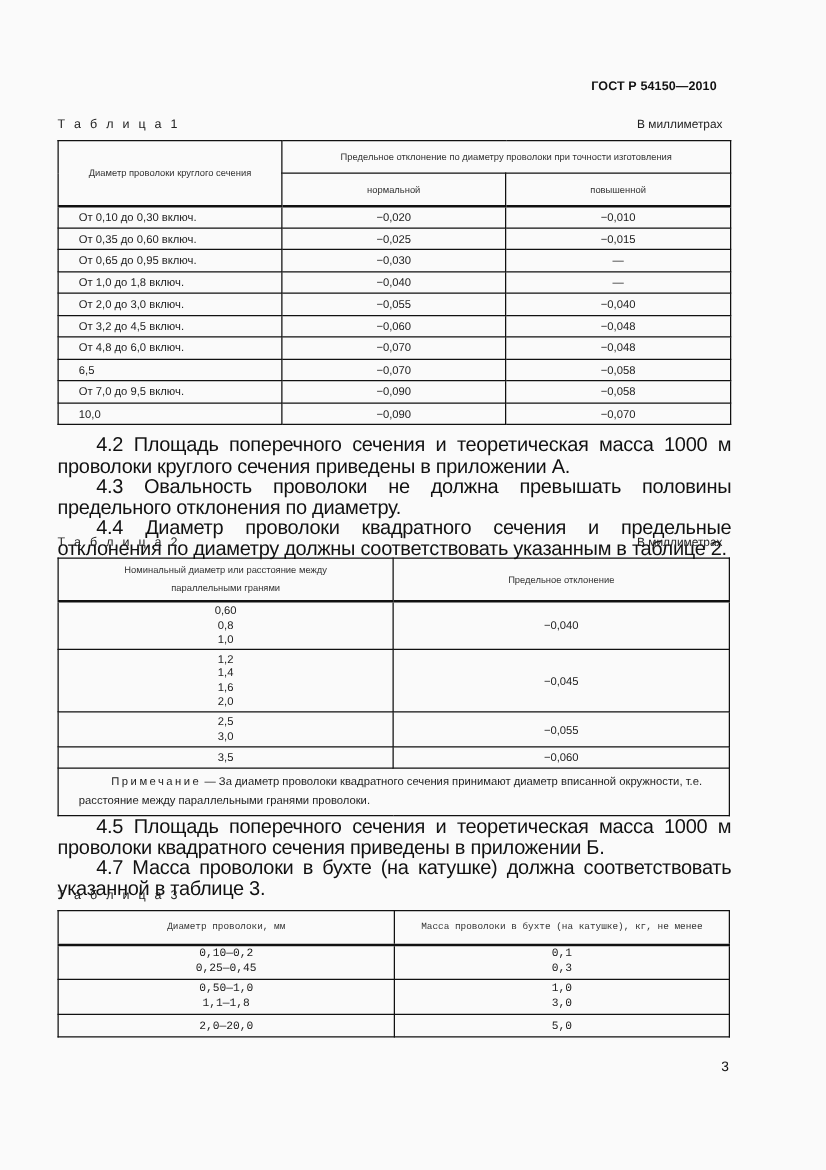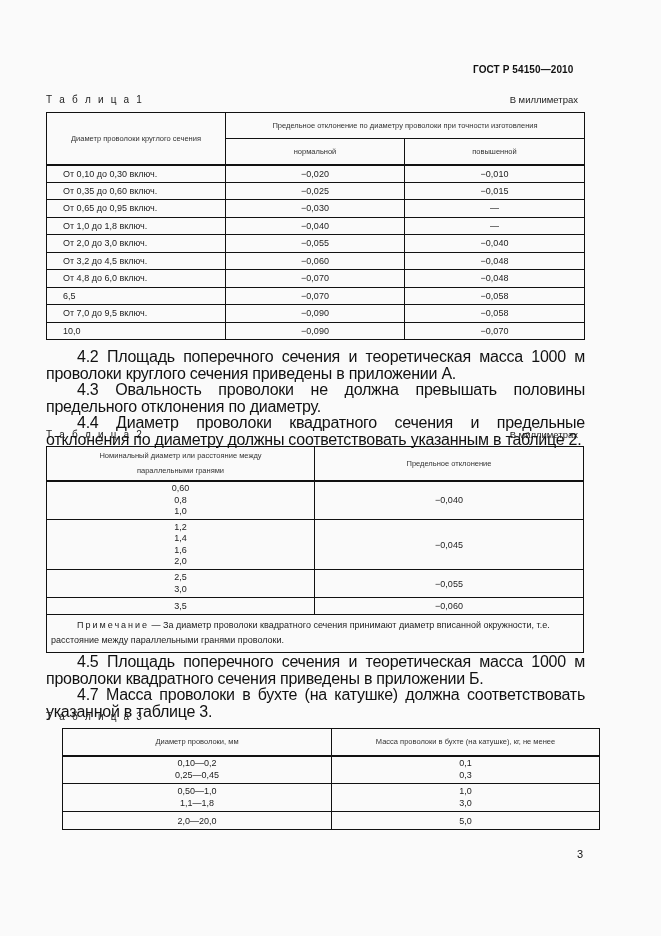--- a/index.html
+++ b/index.html
@@ -11,21 +11,21 @@
   .units { font-size: 9.5px; color: #222; text-align: right; }
   table { border-collapse: collapse; position: absolute; table-layout: fixed; }
   td { border: 1px solid #111; font-size: 9px; color: #222; padding: 0; text-align: center; vertical-align: middle; }
   td.l { text-align: left; padding-left: 16px; }
   tr.hb td { border-bottom: 2.5px solid #111; }
   .hdr td { font-size: 7.5px; color: #333; }
   .para { font-size: 16px; line-height: 16.5px; width: 539px; left: 46px; text-align: justify; color: #111; letter-spacing: -0.25px; }
   .para p { margin: 0; }
   .para .ind { text-indent: 31px; }
   .multi span { display: block; line-height: 11.5px; }
-  .note td { text-align: left; font-size: 9px; padding: 3px 4px 4px 4px; line-height: 15px; }
+  .note td { text-align: left; font-size: 9px; padding: 3px 4px 4px 16px; line-height: 15px; }
   .sp { letter-spacing: 2px; }
   .pagenum { left: 577px; top: 848px; font-size: 11px; }
 </style>
 </head>
 <body>
 
 <div class="abs std">ГОСТ Р 54150—2010</div>
 
 <div class="abs tcap" style="left:46px; top:94px;">Т а б л и ц а  1</div>
 <div class="abs units" style="left:440px; top:94px; width:138px;">В миллиметрах</div>
@@ -151,21 +151,21 @@
 </tbody>
   </table>
 
 <div class="abs para" style="top:654px;">
   <p class="ind">4.5  Площадь поперечного сечения и теоретическая масса 1000 м проволоки квадратного сечения приведены в приложении Б.</p>
   <p class="ind">4.7  Масса проволоки в бухте (на катушке) должна соответствовать указанной в таблице 3.</p>
 </div>
 
 <div class="abs tcap" style="left:46px; top:711px;">Т а б л и ц а  3</div>
 
-<table style="left:62px; top:728px; width:537px;">
+<table style="left:46px; top:728px; width:537px;font-family:Liberation Mono, monospace;">
   <colgroup>
       <col style="width:269px">
       <col style="width:268px">
     </colgroup>
   <tbody>
       <tr class="hdr hb" style="height:27px;">
     <td>Диаметр проволоки, мм</td>
     <td>Масса проволоки в бухте (на катушке), кг, не менее</td>
   </tr>
   <tr style="height:28px;">

